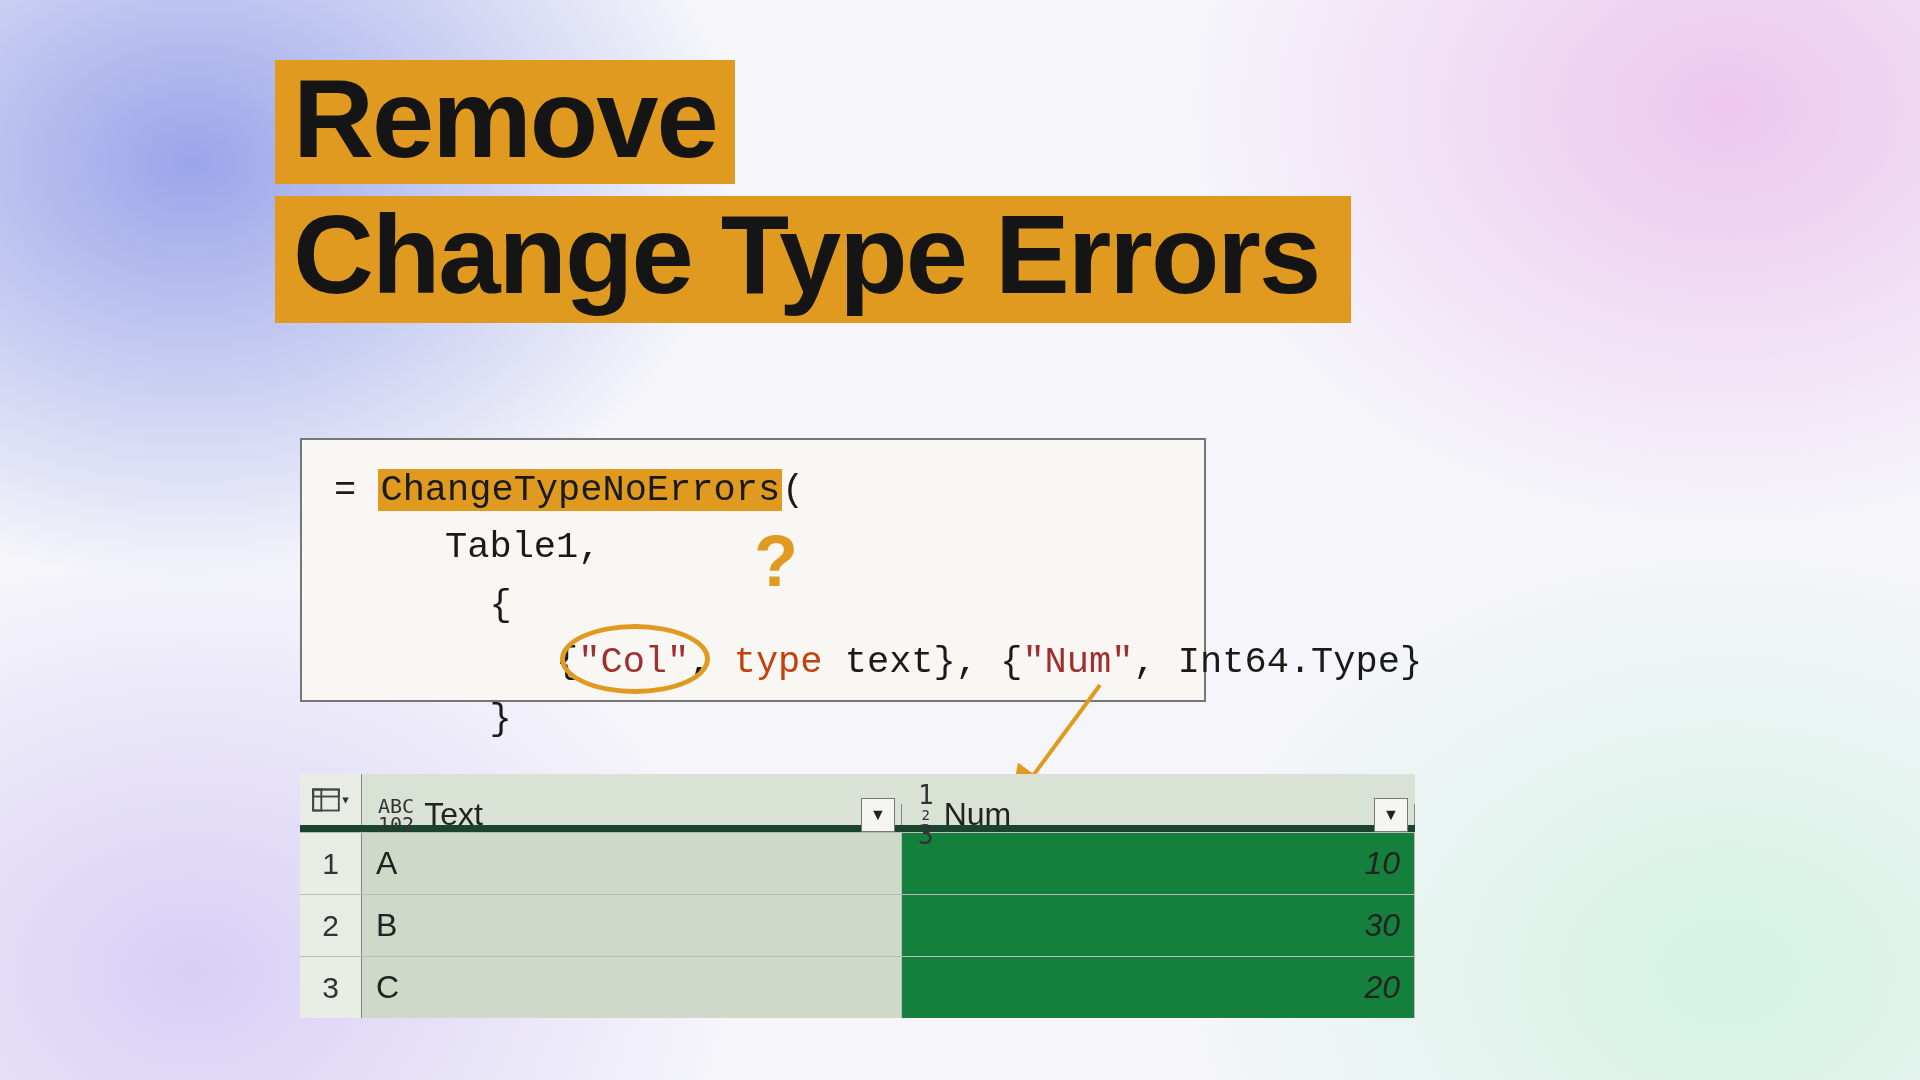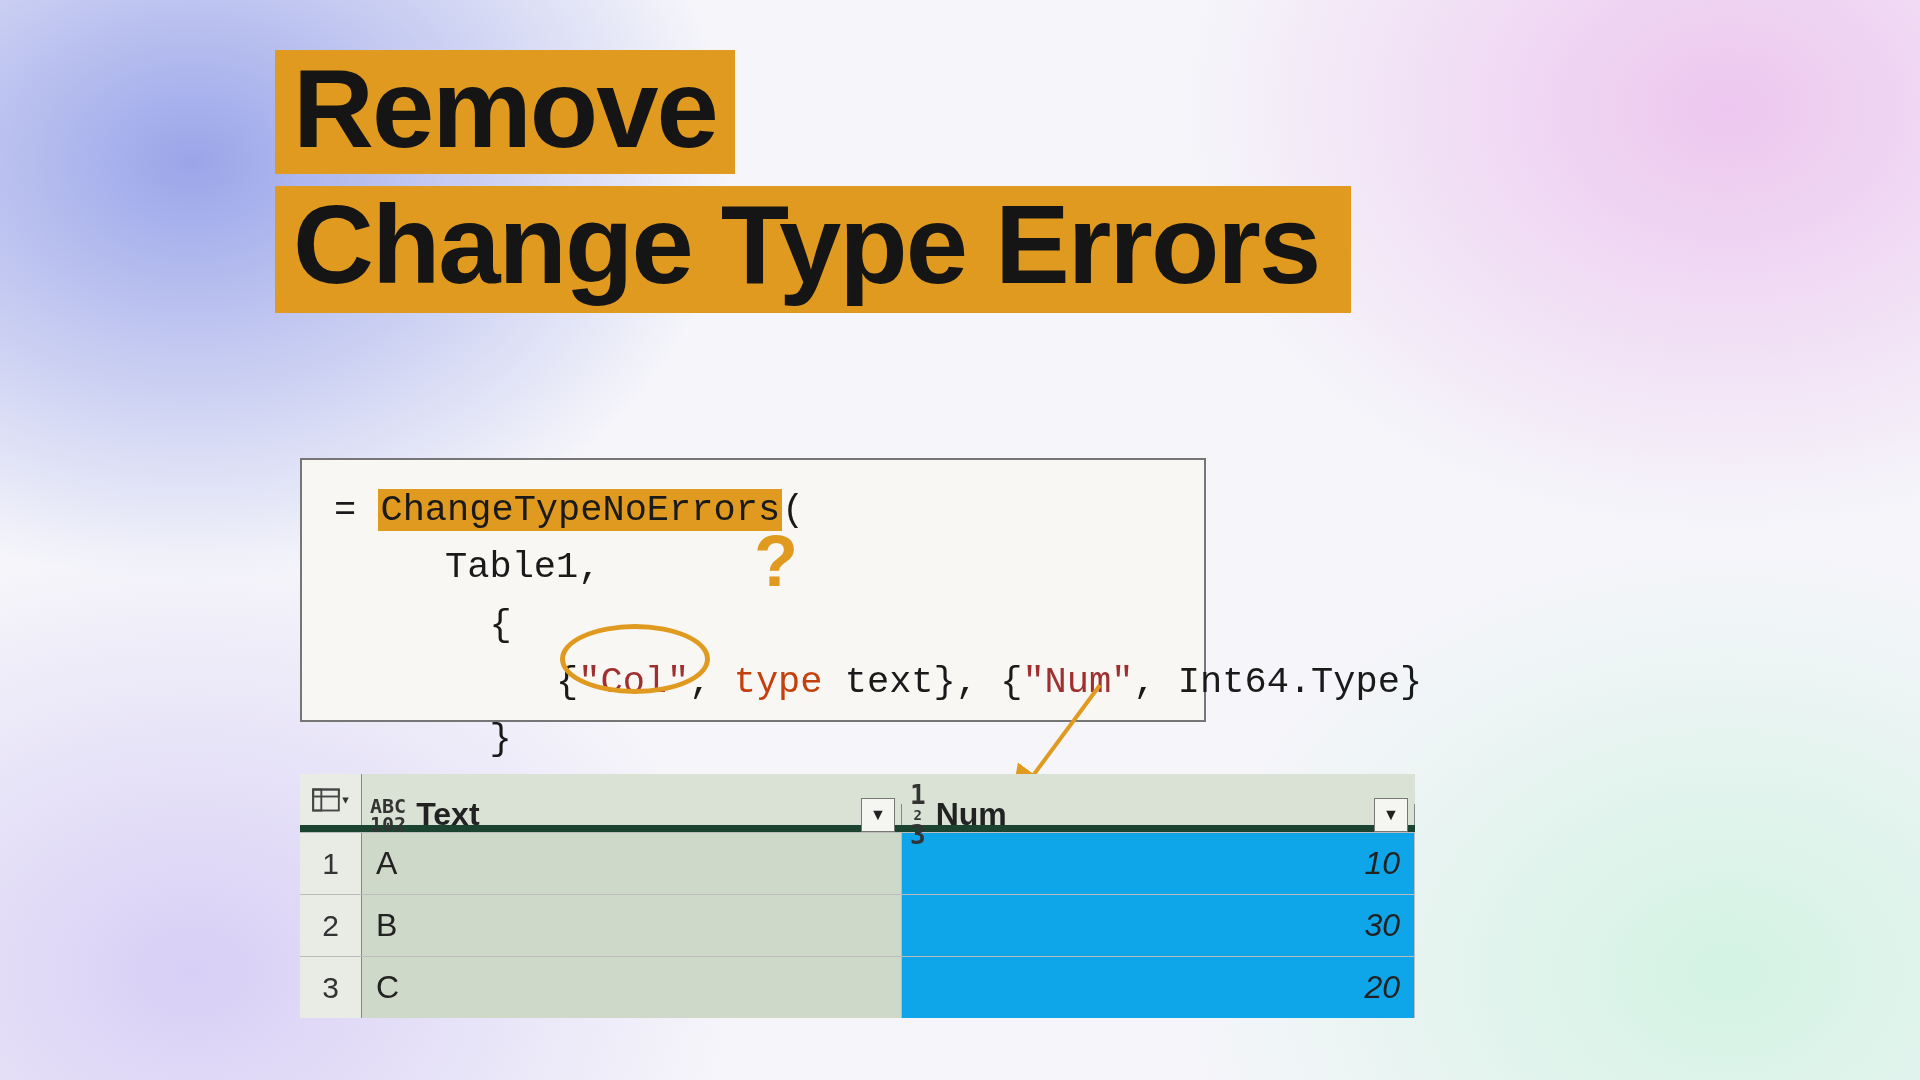--- a/index.html
+++ b/index.html
@@ -7,34 +7,34 @@
   body {
     background:
       radial-gradient(ellipse 900px 700px at 10% 15%, rgba(80,100,220,0.55), transparent 60%),
       radial-gradient(ellipse 900px 700px at 90% 10%, rgba(230,160,230,0.55), transparent 60%),
       radial-gradient(ellipse 900px 700px at 10% 90%, rgba(180,160,240,0.45), transparent 60%),
       radial-gradient(ellipse 900px 700px at 90% 90%, rgba(170,240,200,0.45), transparent 60%),
       linear-gradient(#f5f5fa, #f5f5fa);
     font-family: Arial, Helvetica, sans-serif;
     position: relative;
   }
-  .title-wrap { position: absolute; top: 50px; left: 275px; }
+  .title-wrap { position: absolute; top: 60px; left: 275px; }
   .title-line1, .title-line2 {
     display: inline-block;
     background: #E09A1F;
     color: #151515;
     font-weight: 900;
     letter-spacing: -2px;
   }
   .title-line1 { font-size: 112px; padding: 0 18px 6px 18px; line-height: 1.05; }
   .title-line2 { font-size: 112px; padding: 0 32px 10px 18px; margin-top: 12px; line-height: 1.05; }
 
   .formula-box {
     position: absolute;
-    top: 458px; left: 300px;
+    top: 438px; left: 300px;
     width: 906px; height: 264px;
     background: #f8f7f4;
     border: 2px solid #767676;
   }
   .formula-content {
     font-family: Consolas, "Courier New", monospace;
     font-size: 37px;
     line-height: 1.55;
     padding: 22px 0 0 32px;
     color: #1a1a1a;
@@ -68,38 +68,38 @@
     width: 1115px;
     background: #fff;
   }
   .col-headers { display: flex; height: 58px; background: #d9e2d4; border-bottom: 7px solid #1b4430; }
   .corner-cell {
     width: 62px;
     display: flex; align-items: center; justify-content: center;
     border-right: 1px solid #888;
     background: #e8ece5;
   }
-  .colh { position: relative; display: flex; align-items: center; padding-left: 8px; border-right: 1px solid #888; font-size: 32px; font-weight: bold; color: #222; margin-top: 30px; }
+  .colh { position: relative; display: flex; align-items: center; padding-left: 16px; border-right: 1px solid #888; font-size: 32px; font-weight: normal; color: #222; margin-top: 30px; }
   .colh-text { width: 540px; }
   .colh-num { flex: 1; text-align: right; }
   .typeicon { font-family: Consolas, monospace; font-size: 20px; line-height: 0.9; margin-right: 10px; color: #333; display: flex; flex-direction: column; align-items: center; }
   .typeicon-num { font-size: 26px; line-height: 1; }
   .dd-btn {
     position: absolute; right: 6px; top: 50%; transform: translateY(-50%);
     width: 34px; height: 34px;
     border: 1px solid #777; background: #f5f5f2;
     display: flex; align-items: center; justify-content: center;
     font-size: 16px; color: #222;
   }
   .data-rows { display: flex; flex-direction: column; }
   .data-row { display: flex; height: 62px; border-top: 1px solid #bbb; }
   .row-index { width: 62px; background: #e8ece5; display: flex; align-items: center; justify-content: center; font-size: 30px; color: #333; border-right: 1px solid #888; }
   .cell { display: flex; align-items: center; padding: 0 14px; font-size: 32px; border-right: 1px solid #bbb; }
   .cell-text { width: 540px; background: #cfd9c9; color: #222; }
-  .cell-num  { flex: 1; background: #0ea5e9; color: #222; justify-content: flex-end; font-style: italic; text-align: right; }
+  .cell-num  { flex: 1; background: #15803d; color: #222; justify-content: flex-end; font-style: italic; text-align: right; }
 
   .grid-icon { width: 28px; height: 24px; }
   .grid-icon rect { fill: none; stroke: #444; stroke-width: 1.6; }
   .grid-dd { font-size: 13px; color: #333; margin-left: 2px; }
 </style>
 </head>
 <body>
 
 <div class="title-wrap">
   <div class="title-line1">Remove</div><br>

